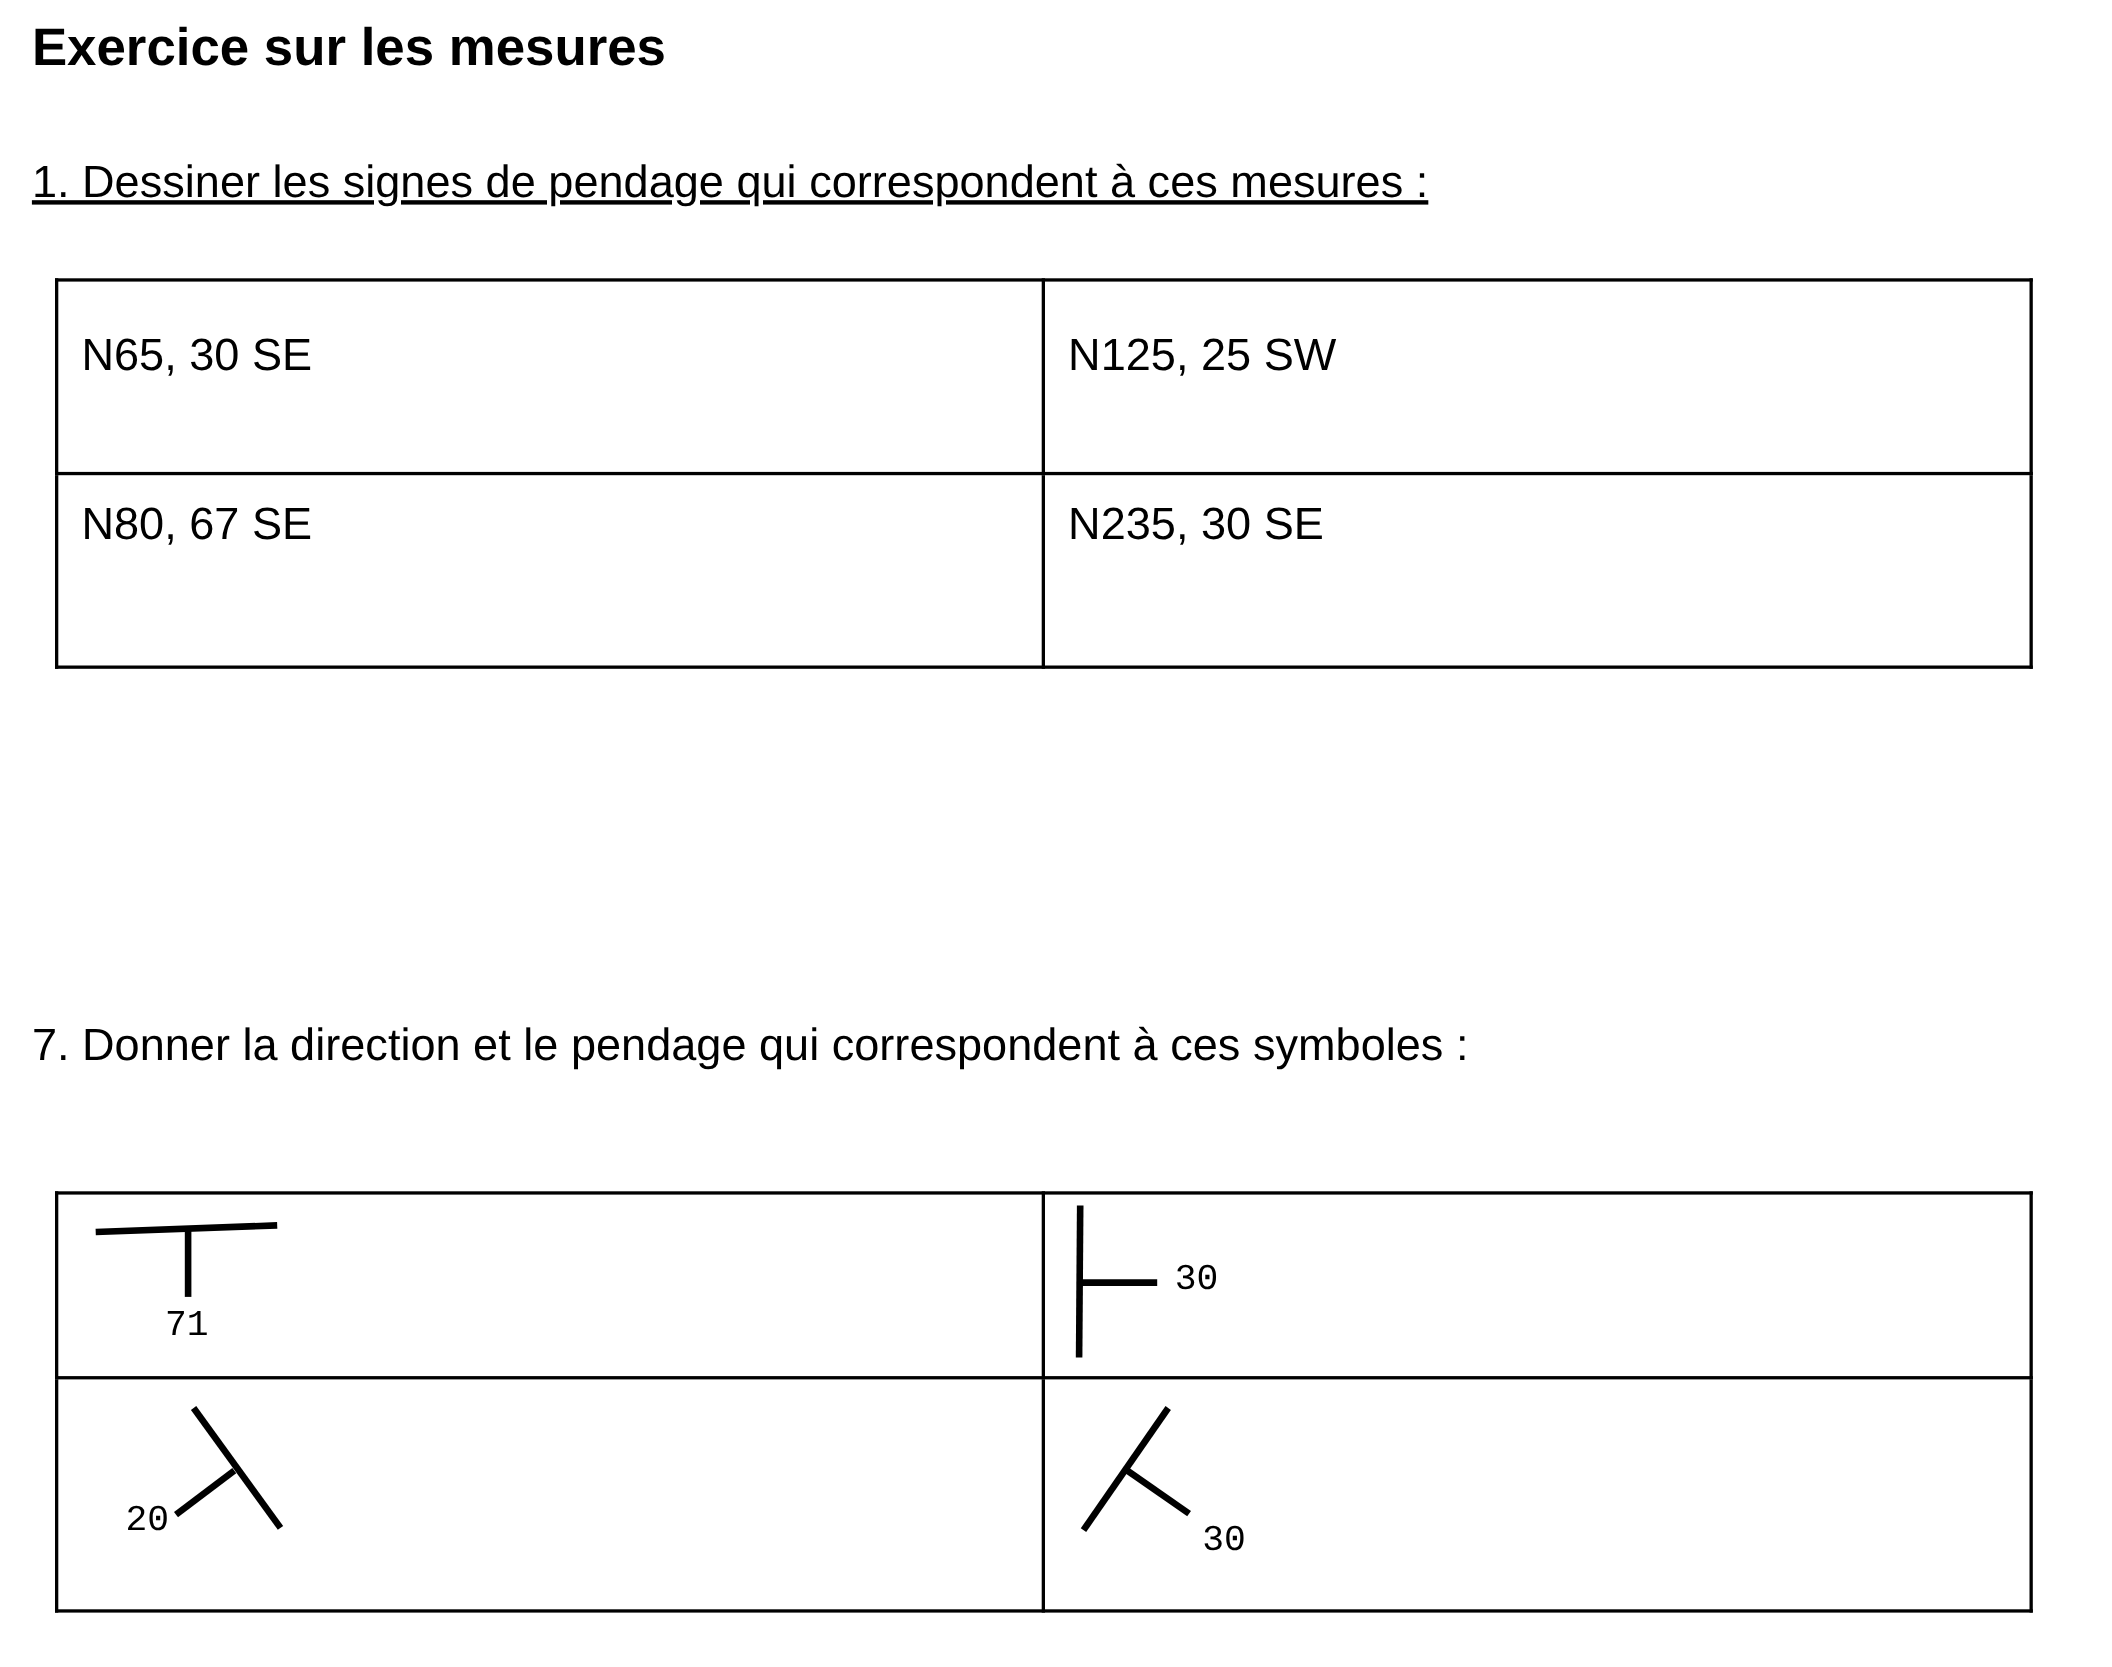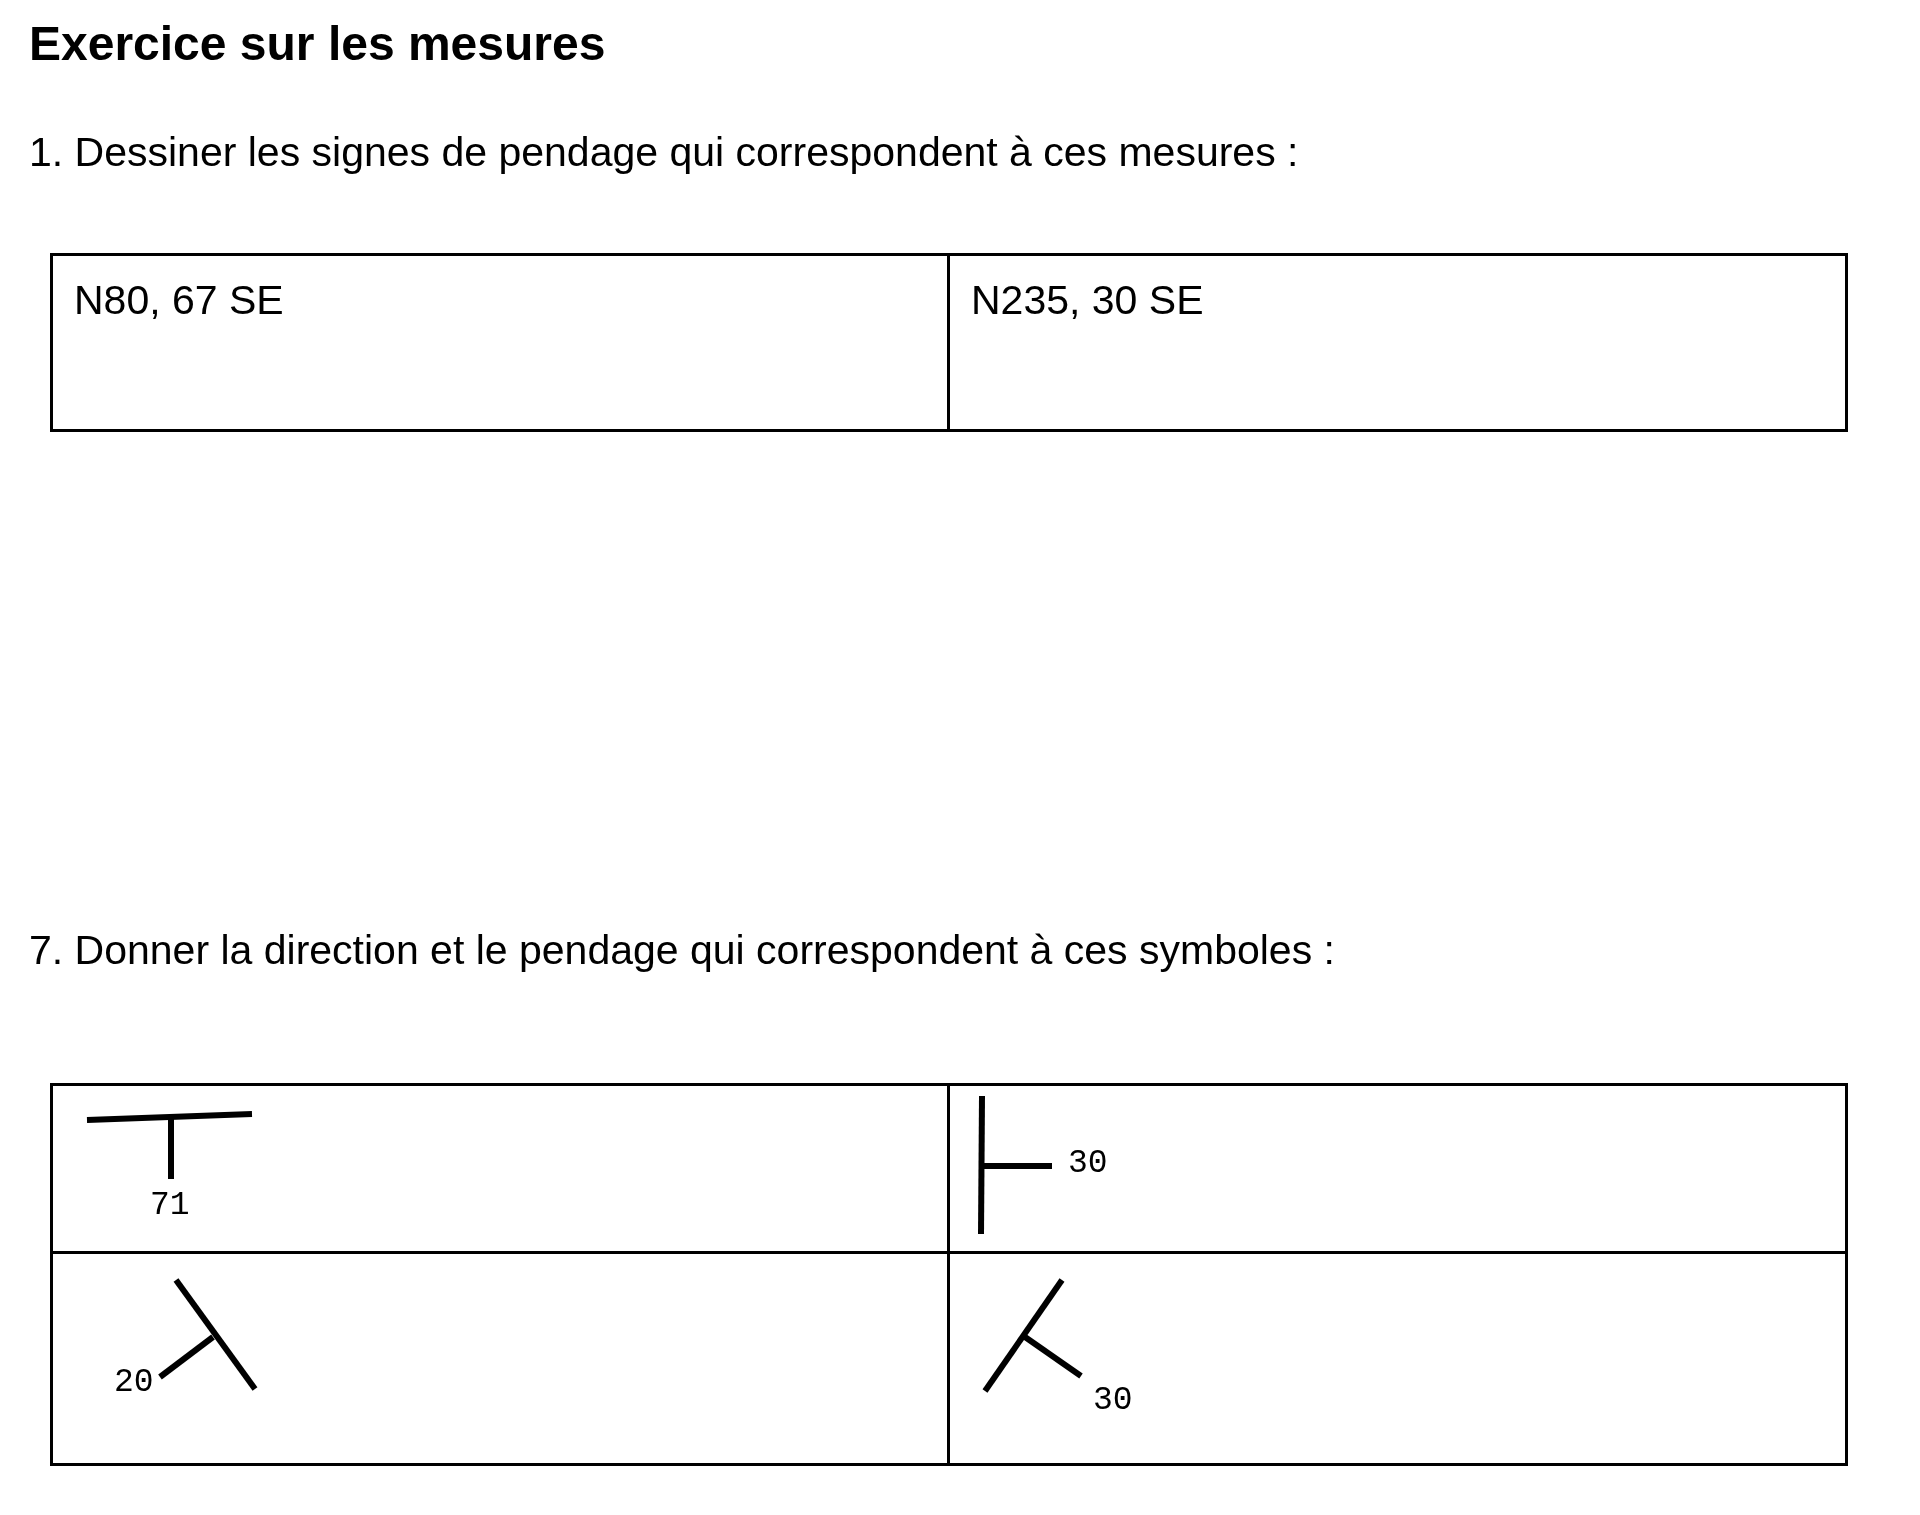--- a/index.html
+++ b/index.html
@@ -27,21 +27,21 @@
     }
     .instruction {
       position: absolute;
       left: 29px;
       margin: 0;
       font-size: 41px;
       font-weight: normal;
       line-height: 50px;
       white-space: nowrap;
     }
-    .instruction-1 { top: 127px; }
+    .instruction-1 { top: 140px; text-decoration: underline; }
     .instruction-2 { top: 925px; }
 
     table.grid {
       position: absolute;
       left: 50px;
       border-collapse: collapse;
       table-layout: fixed;
     }
     table.grid td {
       border: 3px solid #000000;
@@ -91,20 +91,28 @@
 <h1 class="title">Exercice sur les mesures</h1>
 
 <p class="instruction instruction-1">1. Dessiner les signes de pendage qui correspondent à ces mesures :</p>
 
 <table class="grid table-measures">
   <colgroup>
       <col class="c1">
       <col class="c2">
     </colgroup>
   <tbody>
+      <tr class="row1">
+    <td>
+      <span class="cell-text">N65, 30 SE</span>
+    </td>
+    <td>
+      <span class="cell-text">N125, 25 SW</span>
+    </td>
+  </tr>
   <tr class="row2">
     <td>
       <span class="cell-text">N80, 67 SE</span>
     </td>
     <td>
       <span class="cell-text">N235, 30 SE</span>
     </td>
   </tr>
 </tbody>
   </table>

